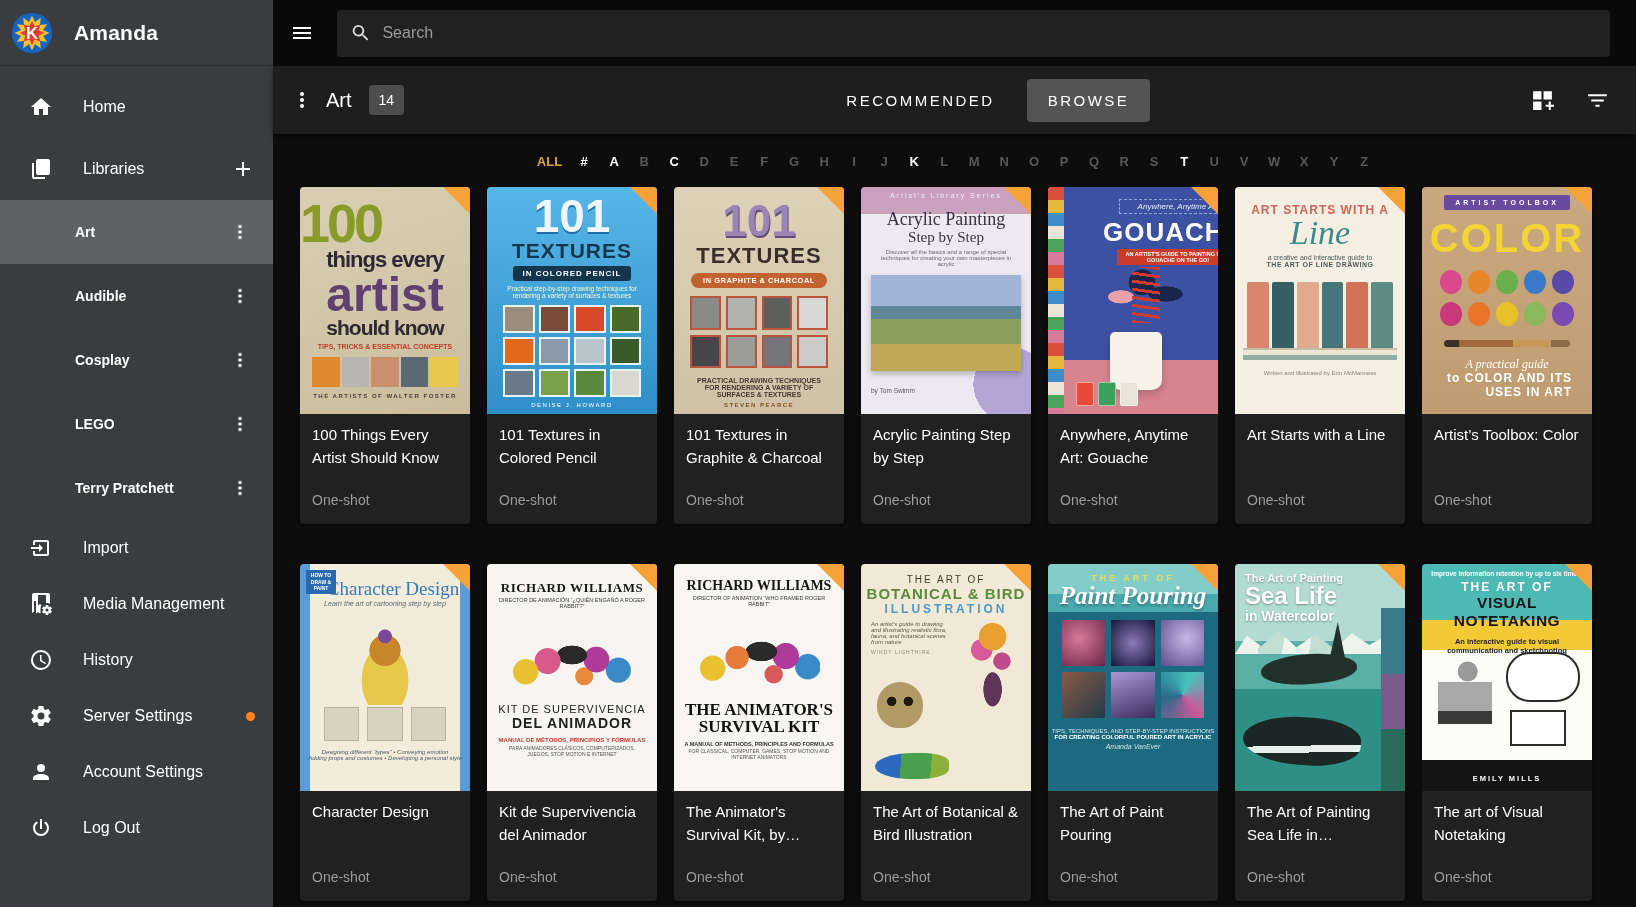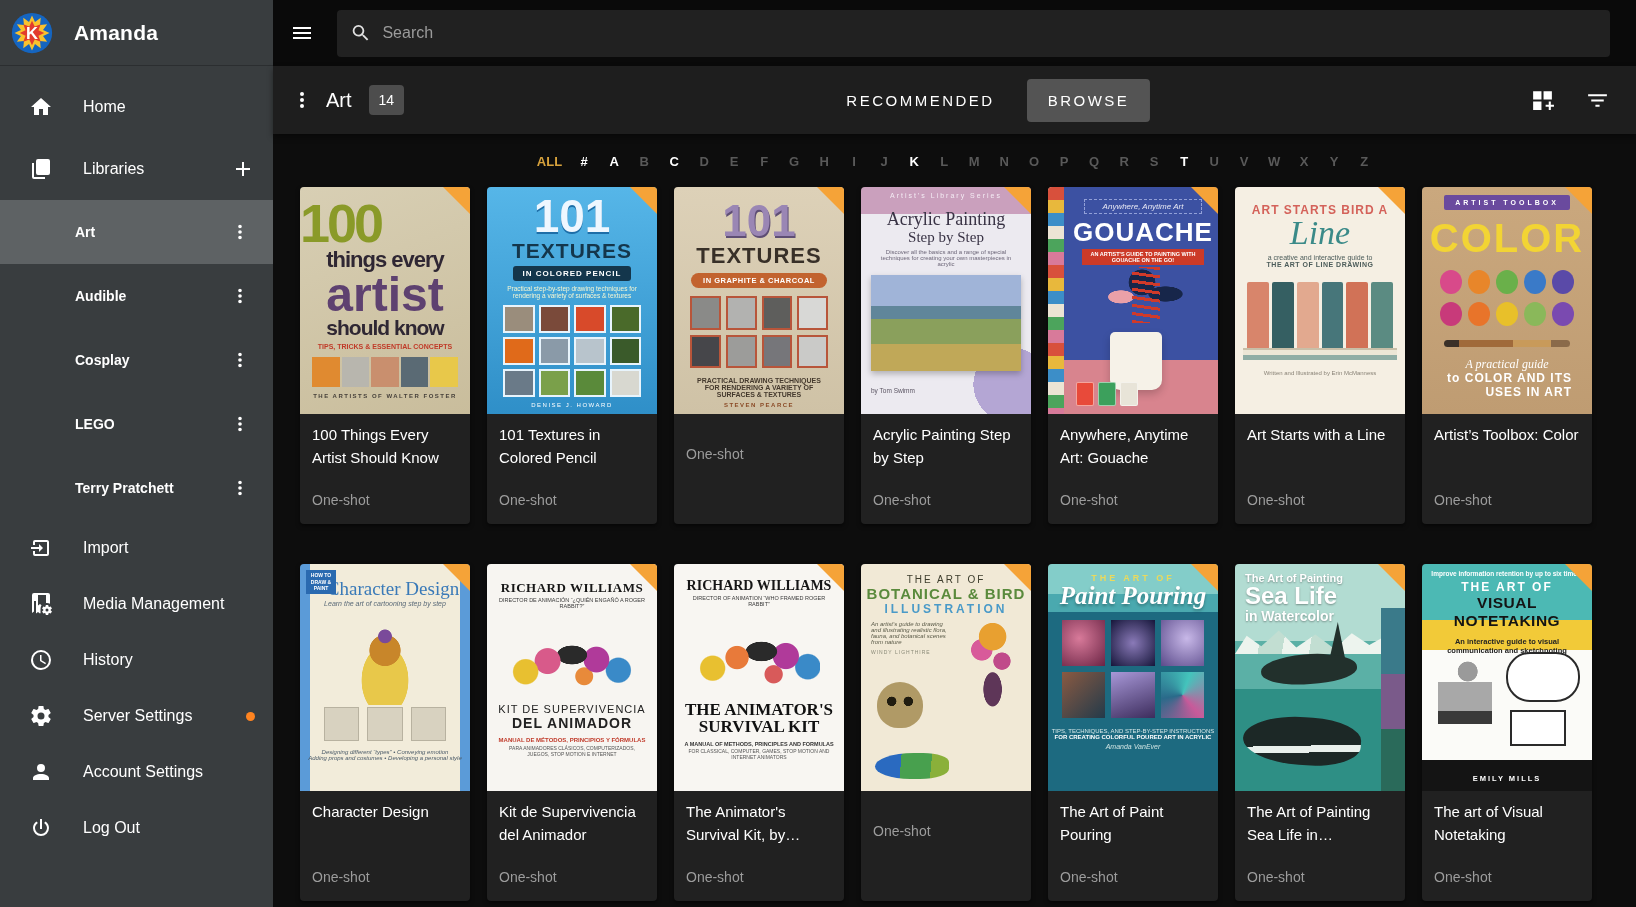--- a/index.html
+++ b/index.html
@@ -319,40 +319,41 @@
               <div style="border: 2px solid rgb(184, 85, 58); background: rgb(70, 70, 74);"></div>
               <div style="border: 2px solid rgb(184, 85, 58); background: rgb(156, 156, 154);"></div>
               <div style="border: 2px solid rgb(184, 85, 58); background: rgb(118, 118, 122);"></div>
               <div style="border: 2px solid rgb(184, 85, 58); background: rgb(202, 202, 200);"></div>
             </div>
             <div style="margin:9px 18px 0;text-align:center;font-size:7px;font-weight:700;color:#44392d">PRACTICAL DRAWING TECHNIQUES FOR RENDERING A VARIETY OF SURFACES &amp; TEXTURES</div>
             <div style="margin-top:4px;text-align:center;font-size:6px;letter-spacing:1.5px;color:#8a4a26;font-weight:700">STEVEN PEARCE</div>
             <div class="corner"></div>
     </div>
     <div class="info">
+      <div class="book-title">101 Textures in Graphite &amp; Charcoal</div>
       <div class="book-format">One-shot</div>
     </div>
   </div>
         <div class="card">
     <div class="cover" style="background: radial-gradient(circle at 88% 87%, rgb(180, 166, 212) 0px, rgb(180, 166, 212) 15%, rgba(0, 0, 0, 0) 15%), linear-gradient(rgb(202, 160, 189) 0px, rgb(202, 160, 189) 12%, rgb(236, 234, 240) 12%);">
       <div style="margin-top:5px;text-align:center;font-size:7px;letter-spacing:2px;color:#f4ecf4">Artist's Library Series</div>
             <div style="margin-top:11px;text-align:center;font-size:18px;color:#383244;font-family:'Liberation Serif',serif;line-height:1.05">Acrylic Painting</div>
             <div style="text-align:center;font-size:15px;color:#383244;font-family:'Liberation Serif',serif">Step by Step</div>
             <div style="margin:3px 16px 0;text-align:center;font-size:6px;color:#6c6678">Discover all the basics and a range of special techniques for creating your own masterpieces in acrylic</div>
             <div style="margin:8px 10px 0;height:96px;background:linear-gradient(180deg,#a0b4d8 0 32%,#60869a 32% 46%,#8aa05c 46% 72%,#c0a858 72%);box-shadow:0 3px 6px rgba(0,0,0,0.25)"></div>
             <div style="margin-top:16px;margin-left:10px;font-size:6.5px;color:#5c5664">by Tom Swimm</div>
             <div class="corner"></div>
     </div>
     <div class="info">
       <div class="book-title">Acrylic Painting Step by Step</div>
       <div class="book-format">One-shot</div>
     </div>
   </div>
         <div class="card">
-    <div class="cover" style="background: linear-gradient(90deg, rgb(232, 216, 192) 0px, rgb(232, 216, 192) 16px, rgb(60, 81, 162) 16px);">
+    <div class="cover" style="background: linear-gradient(90deg, rgb(232, 216, 192) 0px, rgb(232, 216, 192) 16px, rgb(60, 81, 162) 16px); padding-left: 35px;">
       <div style="position:absolute;left:0;top:0;bottom:0;width:16px;background:repeating-linear-gradient(180deg,#d8503c 0 13px,#e8b83c 13px 26px,#3c8ec8 26px 39px,#ece4d4 39px 52px,#4ca45c 52px 65px,#d87a9a 65px 78px)"></div>
             <div style="position:absolute;left:16px;right:0;bottom:0;height:54px;background:#d8848e"></div>
             <div style="margin-top:12px;margin-left:36px;width:118px;text-align:center;font-size:8px;font-style:italic;color:#e8e8f4;border:1px dashed #92a0d8;padding:2px 0">Anywhere, Anytime Art</div>
             <div style="margin-top:3px;margin-left:20px;text-align:center;font-size:26px;font-weight:800;letter-spacing:1px;color:#fff">GOUACHE</div>
             <div style="margin-top:1px;margin-left:34px;width:122px;background:#cc3a28;color:#fff;font-size:5.5px;font-weight:700;text-align:center;padding:2px 3px">AN ARTIST'S GUIDE TO PAINTING WITH GOUACHE ON THE GO!</div>
             <div style="position:absolute;left:52px;top:78px;width:84px;height:58px;background:radial-gradient(ellipse at 25% 55%,#eaa0a8 0 14%,rgba(0,0,0,0) 15%),radial-gradient(ellipse at 50% 30%,#17264a 0 22%,rgba(0,0,0,0) 23%),radial-gradient(ellipse at 78% 50%,#17264a 0 18%,rgba(0,0,0,0) 19%)"></div>
             <div style="position:absolute;left:84px;top:80px;width:28px;height:56px;background:repeating-linear-gradient(8deg,#d03a2a 0 3px,rgba(0,0,0,0) 3px 8px)"></div>
             <div style="position:absolute;left:62px;bottom:24px;width:52px;height:58px;background:#f6f2e8;border-radius:5px 5px 10px 10px;box-shadow:0 4px 8px rgba(0,0,0,0.2)"></div>
             <div style="position:absolute;left:28px;bottom:8px;display:grid;grid-template-columns:repeat(3,18px);gap:4px;height:24px">
               <div style="border-radius: 2px; border: 1px solid rgba(255, 255, 255, 0.5); background: rgb(232, 74, 58);"></div>
@@ -361,21 +362,21 @@
             </div>
             <div class="corner"></div>
     </div>
     <div class="info">
       <div class="book-title">Anywhere, Anytime Art: Gouache</div>
       <div class="book-format">One-shot</div>
     </div>
   </div>
         <div class="card">
     <div class="cover" style="background: rgb(245, 239, 227);">
-      <div style="margin-top:16px;text-align:center;font-size:12px;font-weight:700;letter-spacing:1px;color:#d4625a">ART STARTS BIRD A</div>
+      <div style="margin-top:16px;text-align:center;font-size:12px;font-weight:700;letter-spacing:1px;color:#d4625a">ART STARTS WITH A</div>
             <div style="text-align:center;font-size:34px;font-style:italic;color:#3a8a88;font-family:'Liberation Serif',serif;line-height:0.95">Line</div>
             <div style="margin-top:5px;text-align:center;font-size:7px;color:#4c5c5a">a creative and interactive guide to</div>
             <div style="text-align:center;font-size:7px;font-weight:700;letter-spacing:0.5px;color:#4c5c5a">THE ART OF LINE DRAWING</div>
             <div style="display:grid;grid-template-columns:repeat(6,1fr);gap:3px;margin:14px 12px 0;height:66px">
               <div style="border-radius: 2px 2px 0px 0px; background: rgb(216, 133, 107);"></div>
               <div style="border-radius: 2px 2px 0px 0px; background: rgb(53, 95, 98);"></div>
               <div style="border-radius: 2px 2px 0px 0px; background: rgb(226, 169, 143);"></div>
               <div style="border-radius: 2px 2px 0px 0px; background: rgb(71, 118, 122);"></div>
               <div style="border-radius: 2px 2px 0px 0px; background: rgb(209, 114, 87);"></div>
               <div style="border-radius: 2px 2px 0px 0px; background: rgb(91, 139, 130);"></div>
@@ -475,20 +476,21 @@
             <div style="text-align:center;font-size:15px;font-weight:700;letter-spacing:1px;color:#5a8a3c">BOTANICAL &amp; BIRD</div>
             <div style="text-align:center;font-size:12px;font-weight:700;letter-spacing:3px;color:#4a9ac8">ILLUSTRATION</div>
             <div style="margin:5px 0 0 10px;width:78px;font-size:6px;font-style:italic;color:#5a5a48">An artist's guide to drawing and illustrating realistic flora, fauna, and botanical scenes from nature</div>
             <div style="margin:4px 0 0 10px;font-size:5px;letter-spacing:1px;color:#8a8a78">WINDY LIGHTHIRE</div>
             <div style="position:absolute;right:6px;top:52px;width:72px;height:94px;background:radial-gradient(circle at 55% 22%,#e8a030 0 16%,rgba(0,0,0,0) 17%),radial-gradient(circle at 40% 36%,#d85a9a 0 14%,rgba(0,0,0,0) 15%),radial-gradient(circle at 68% 48%,#c04a8a 0 12%,rgba(0,0,0,0) 13%),radial-gradient(ellipse at 55% 78%,#5e3658 0 16%,rgba(0,0,0,0) 17%)"></div>
             <div style="position:absolute;left:16px;top:118px;width:46px;height:46px;border-radius:50% 50% 46% 46%;background:radial-gradient(circle at 32% 42%,#201c10 0 11%,rgba(0,0,0,0) 12%),radial-gradient(circle at 68% 42%,#201c10 0 11%,rgba(0,0,0,0) 12%),#b09a66"></div>
             <div style="position:absolute;left:14px;bottom:12px;width:74px;height:26px;border-radius:60% 40% 45% 55%;background:linear-gradient(95deg,#2a6ac0 0 35%,#48a04e 35% 75%,#8ab03a 75%)"></div>
             <div class="corner"></div>
     </div>
     <div class="info">
+      <div class="book-title">The Art of Botanical &amp; Bird Illustration</div>
       <div class="book-format">One-shot</div>
     </div>
   </div>
         <div class="card">
     <div class="cover" style="background: linear-gradient(rgb(131, 205, 201) 0px, rgb(131, 205, 201) 30px, rgb(74, 169, 175) 30px, rgb(74, 169, 175) 48px, rgb(29, 106, 128) 48px);">
       <div style="margin-top:9px;text-align:center;font-size:9px;font-weight:700;letter-spacing:3px;color:#ead95c">THE ART OF</div>
             <div style="text-align:center;font-size:25px;font-style:italic;font-weight:700;color:#fff;font-family:'Liberation Serif',serif;line-height:1;text-shadow:0 2px 3px rgba(0,0,0,0.3)">Paint Pouring</div>
             <div style="display:grid;grid-template-columns:repeat(3,1fr);gap:6px;margin:12px 14px 0;height:98px">
               <div style="background: radial-gradient(circle at 40% 40%, rgb(216, 122, 154), rgb(106, 36, 68));"></div>
               <div style="background: radial-gradient(circle, rgb(138, 122, 184), rgb(22, 22, 58));"></div>

